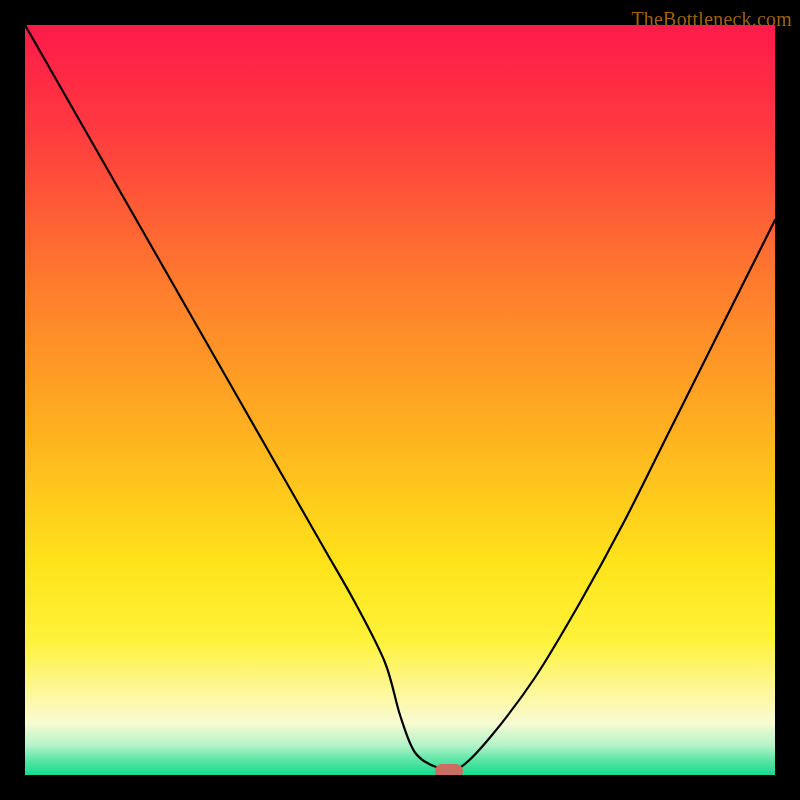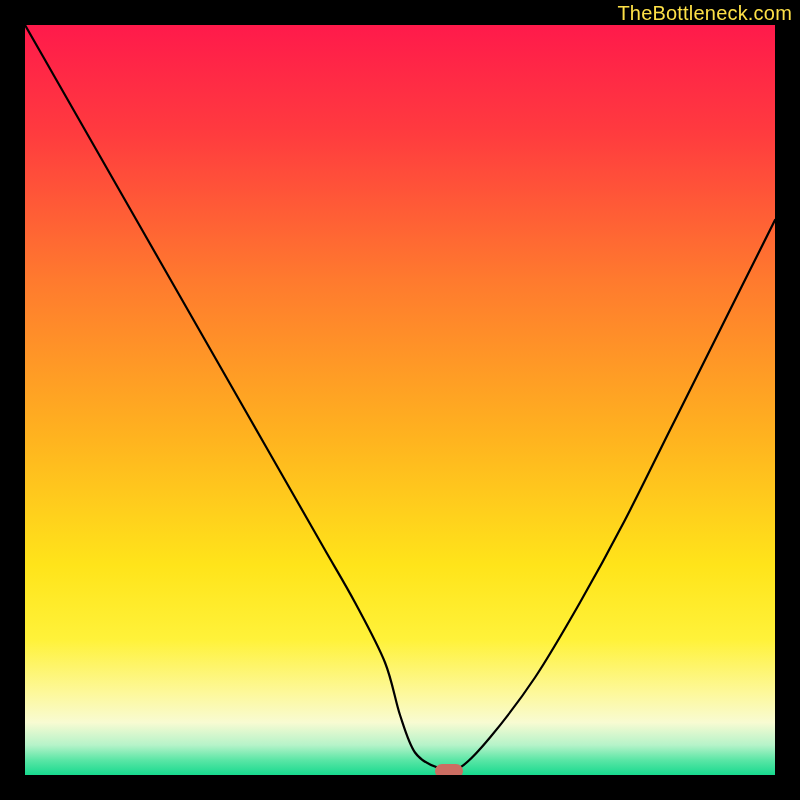--- a/index.html
+++ b/index.html
@@ -36,25 +36,26 @@
   }
   svg.curve {
     position: absolute;
     top: 0;
     left: 0;
     width: 100%;
     height: 100%;
   }
   .watermark {
     position: absolute;
-    top: 2px;
+    top: 8px;
     right: 8px;
-    color: #fde047;
+    color: #a16207;
     font-size: 20px;
     letter-spacing: 0.2px;
+    font-family: Liberation Serif, serif;
   }
   .marker {
     position: absolute;
     width: 28px;
     height: 14px;
     border-radius: 7px;
     background: #cc6d62;
     transform: translate(-50%, -50%);
   }
 </style>

